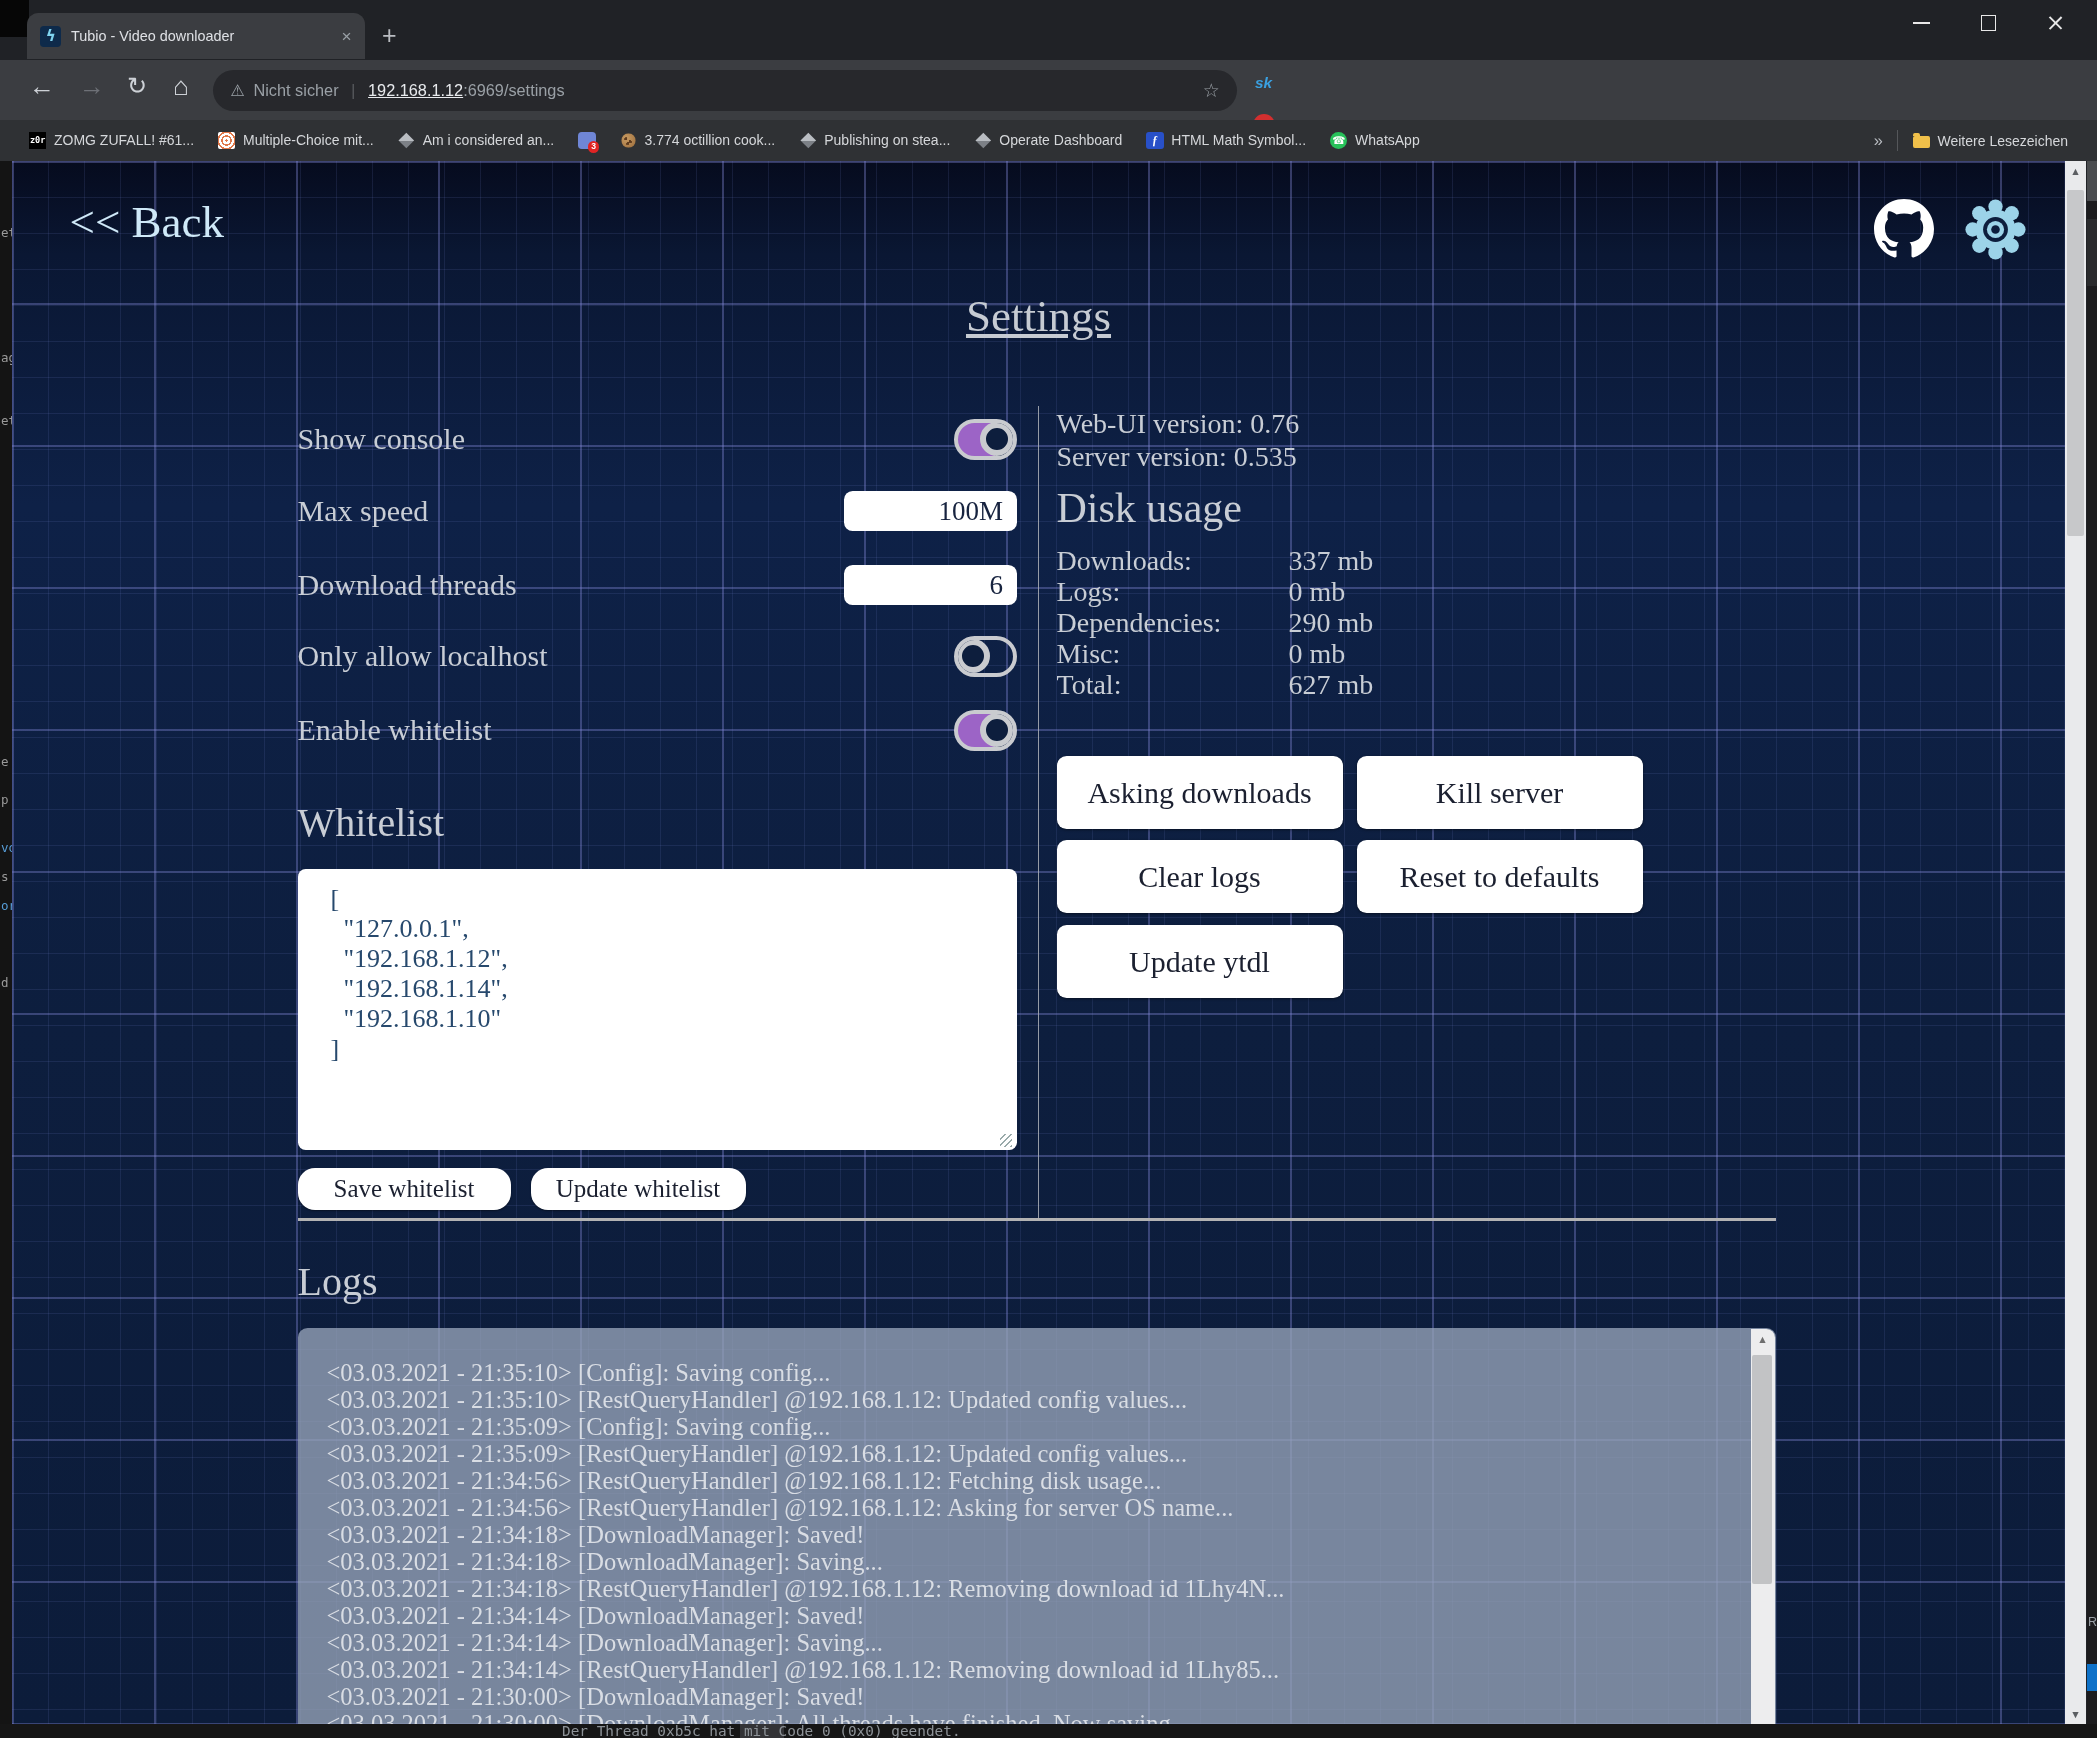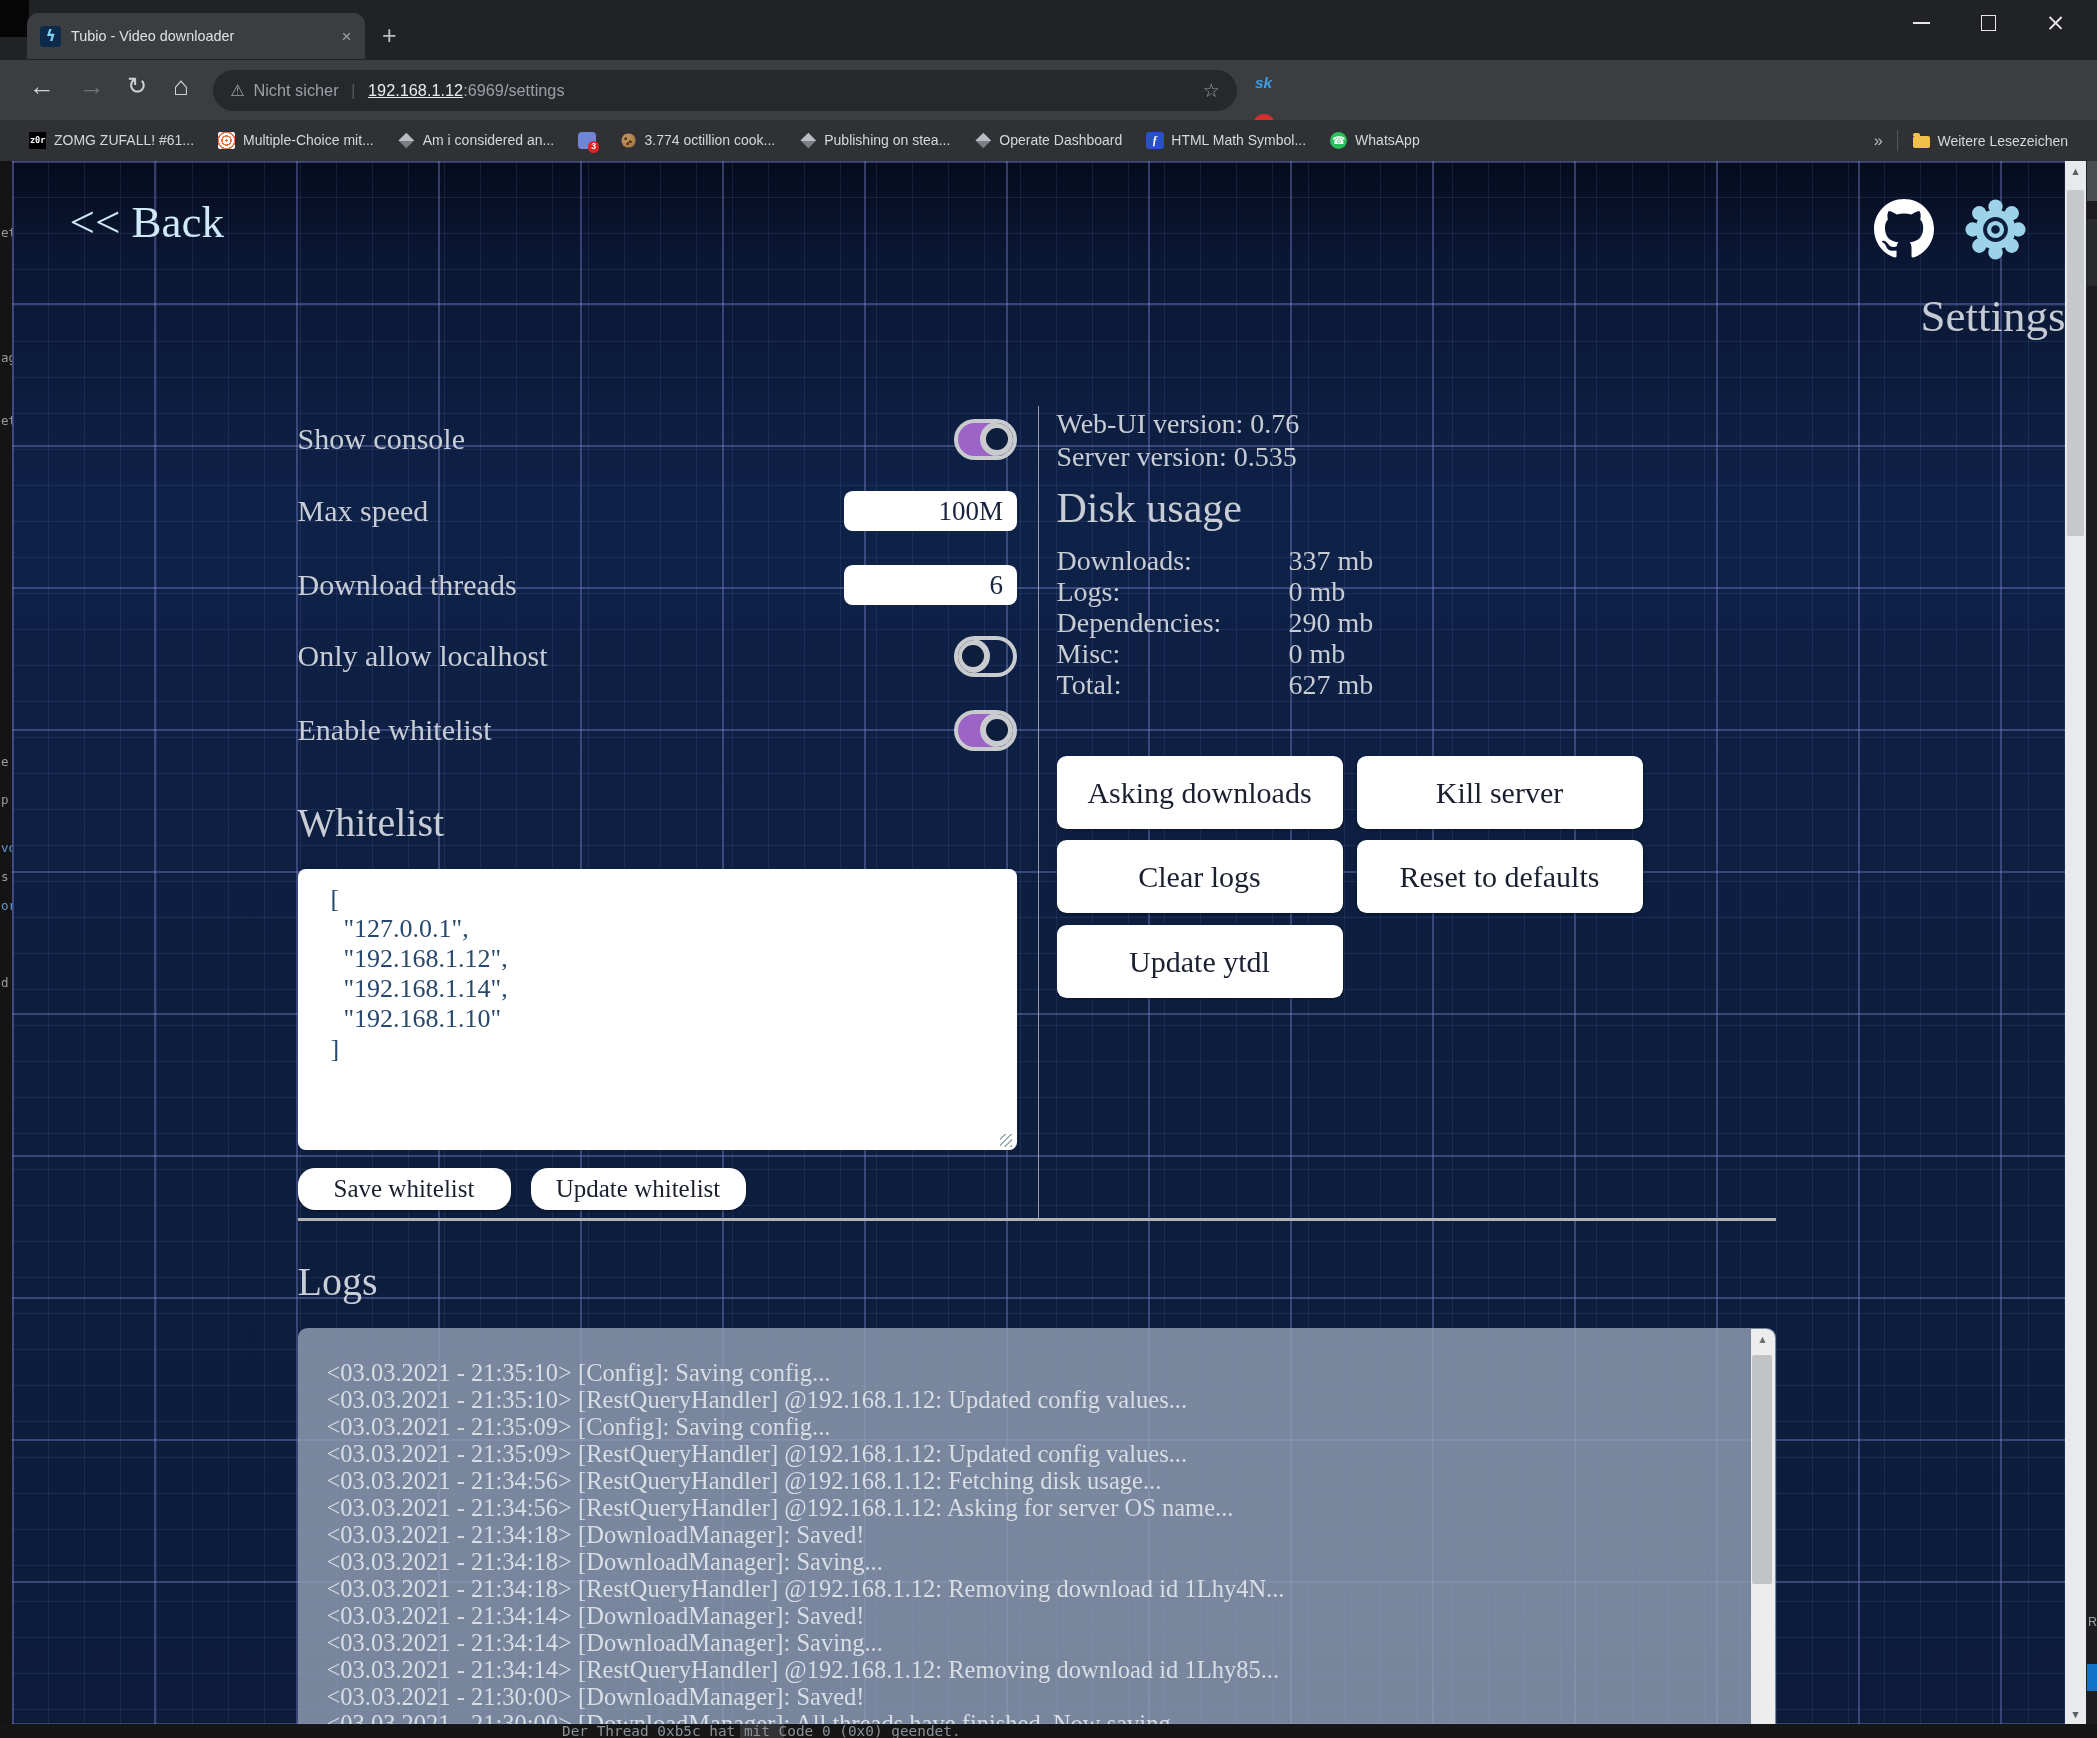--- a/index.html
+++ b/index.html
@@ -99,21 +99,21 @@
   
   .viewport{position:absolute;left:11.5px;top:161px;width:2054px;height:1563px;overflow:hidden;
     font-family:"Liberation Serif","DejaVu Serif",serif;color:#c8cdd5;
     background:
       repeating-linear-gradient(to right,rgba(130,135,215,.38) 0 1.9px,transparent 1.9px 142px),
       repeating-linear-gradient(to bottom,rgba(130,135,215,.38) 0 1.9px,transparent 1.9px 142px),
       repeating-linear-gradient(to right,rgba(110,125,200,.15) 0 1px,transparent 1px 36px),
       repeating-linear-gradient(to bottom,rgba(110,125,200,.15) 0 1px,transparent 1px 36px),
       linear-gradient(180deg,#060b1e 0%,#0a1733 6%,#0e2147 22%,#0d1e3e 55%,#0c1c3a 100%);}
   .back-link{position:absolute;left:58px;top:35px;font-size:45px;color:#cfe9f8;}
-  .page-title{position:absolute;left:0;top:129px;width:100%;text-align:right;font-size:45px;color:#c6cbd3;}
+  .page-title{position:absolute;left:0;top:129px;width:100%;text-align:center;font-size:45px;color:#c6cbd3;text-decoration:underline;}
   .gh-icon{position:absolute;left:1862px;top:38px;width:60px;height:60px;}
   .gear-icon{position:absolute;left:1952px;top:37px;width:63px;height:63px;}
 
   .srow{position:absolute;left:286px;width:719px;height:44px;display:flex;justify-content:space-between;align-items:center;}
   .srow .lbl{font-size:30px;}
   .ti{width:173px;height:40px;background:#fff;border:none;border-radius:8.6px;box-sizing:border-box;
       text-align:right;padding:0 13.4px;font:27px "Liberation Serif",serif;color:#17233f;}
   .toggle{box-sizing:border-box;position:relative;width:63px;height:41px;border:4.8px solid #c9cbcf;
           border-radius:21px;overflow:hidden;}
   .toggle.on{background:linear-gradient(to right,#9c64c6 0 37px,transparent 37px);}

